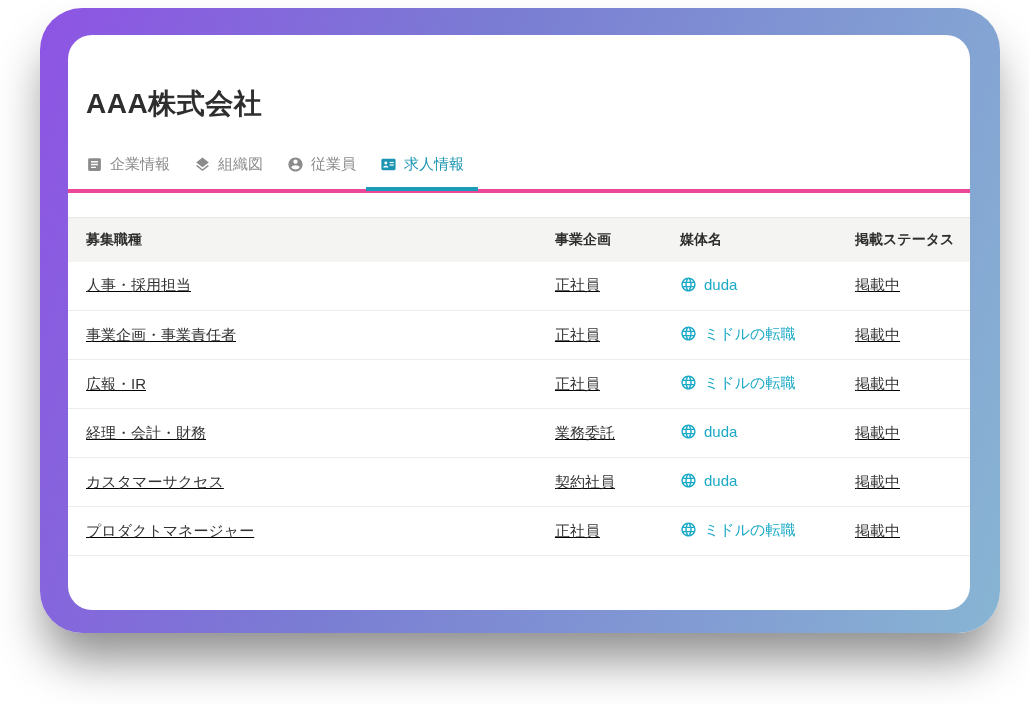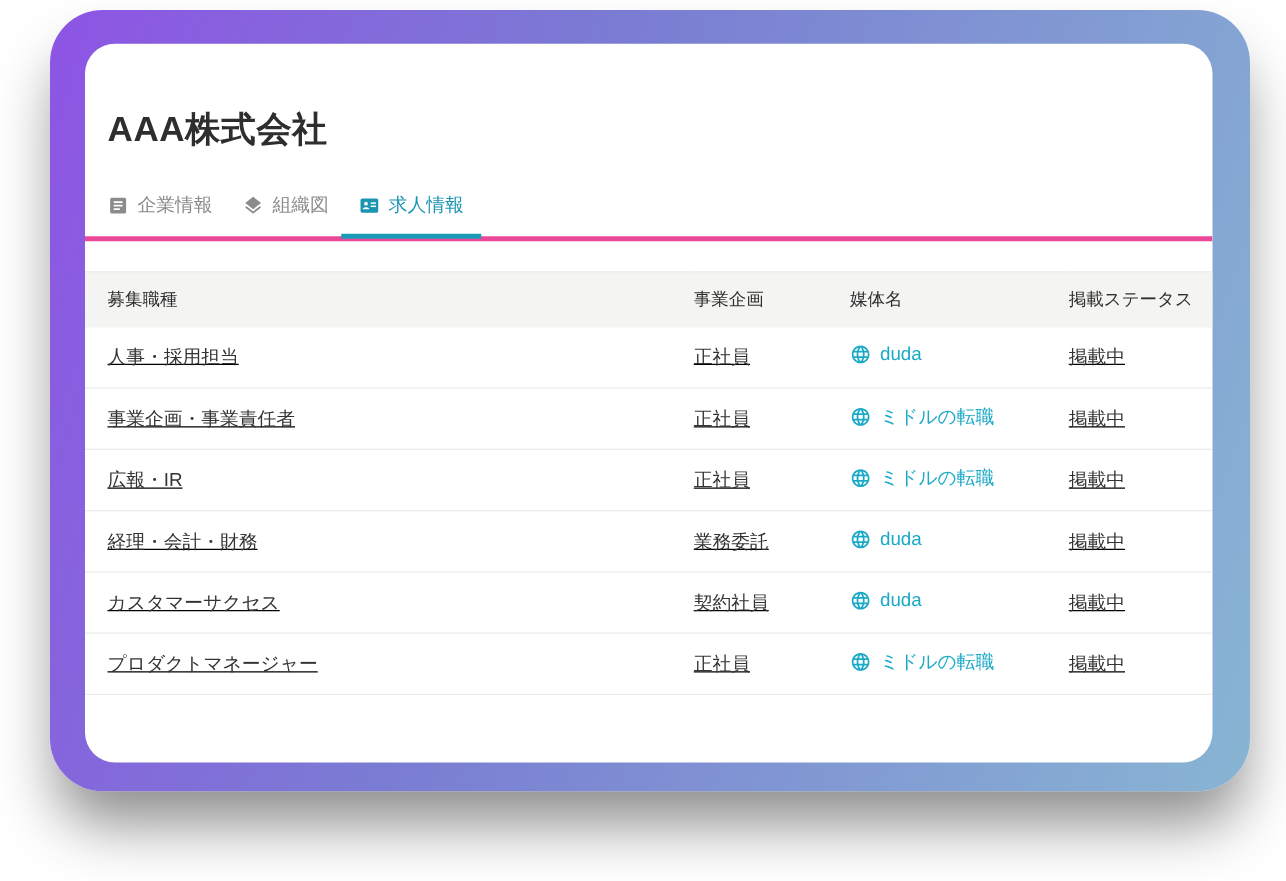--- a/index.html
+++ b/index.html
@@ -39,27 +39,27 @@
   .tab.active::after {
     content:""; position:absolute; left:-2px; right:-2px; bottom:-2px;
     height:4px; background:var(--tab-underline,#1a9cb8);
   }
   table.job-table {
     width:902px; margin-top:24px; border-collapse:collapse;
     table-layout:fixed; border-top:1px solid #e7e7e7;
   }
   .job-table thead tr { background:var(--header-band,#f4f4f2); height:44px; }
   .job-table th {
-    text-align:left; font-size:14px; font-weight:normal; color:#2e2e2e; padding:0;
+    text-align:left; font-size:14px; font-weight:bold; color:#2e2e2e; padding:0;
   }
   .job-table tbody tr { height:49px; border-bottom:1px solid #ececec;text-decoration:underline; }
   .job-table td { font-size:15px; color:#333333; padding:0; }
   .job-table th:first-child, .job-table td:first-child { padding-left:18px; }
   .media-link {
-    display:inline-flex; align-items:center; gap:7px;
+    display:inline-flex; gap:7px;
     color:var(--link,#1aa9c6); text-decoration:none; cursor:pointer; font-size:15px;
   }
   .media-link svg { width:17px; height:17px; fill:currentColor; flex:none; }
 </style>
 </head>
 <body>
 
 <div class="stage">
   <div class="frame">
     <div class="card">
@@ -71,20 +71,26 @@
           <svg viewBox="0 0 24 24">
               <path d="M19 3H5c-1.1 0-2 .9-2 2v14c0 1.1.9 2 2 2h14c1.1 0 2-.9 2-2V5c0-1.1-.9-2-2-2zm-5 14H7v-2h7v2zm3-4H7v-2h10v2zm0-4H7V7h10v2z"></path>
             </svg>
           <span>企業情報</span>
         </div>
         <div class="tab">
           <svg viewBox="0 0 24 24">
               <path d="M11.99 18.54l-7.37-5.73L3 14.07l9 7 9-7-1.63-1.27-7.38 5.73zM12 16l7.36-5.73L21 9l-9-7-9 7 1.63 1.27L12 16z"></path>
             </svg>
           <span>組織図</span>
+        </div>
+        <div class="tab">
+          <svg viewBox="0 0 24 24">
+              <path d="M12 2C6.48 2 2 6.48 2 12s4.48 10 10 10 10-4.48 10-10S17.52 2 12 2zm0 3c1.66 0 3 1.34 3 3s-1.34 3-3 3-3-1.34-3-3 1.34-3 3-3zm0 14.2c-2.5 0-4.71-1.28-6-3.22.03-1.99 4-3.08 6-3.08 1.99 0 5.97 1.09 6 3.08-1.29 1.94-3.5 3.22-6 3.22z"></path>
+            </svg>
+          <span>従業員</span>
         </div>
         <div class="tab active">
           <svg viewBox="0 0 24 24">
               <path d="M20 4H4c-1.1 0-2 .9-2 2v12c0 1.1.9 2 2 2h16c1.1 0 2-.9 2-2V6c0-1.1-.9-2-2-2z"></path>
               <circle cx="8.2" cy="9.8" r="2.1" fill="#fff"></circle>
               <path d="M4.6 15.6c0-1.2 2.4-1.9 3.6-1.9s3.6.7 3.6 1.9v.5H4.6z" fill="#fff"></path>
               <rect x="13.6" y="8.3" width="5.8" height="1.7" fill="#fff"></rect>
               <rect x="13.6" y="11.9" width="5.8" height="1.7" fill="#fff"></rect>
             </svg>
           <span>求人情報</span>

